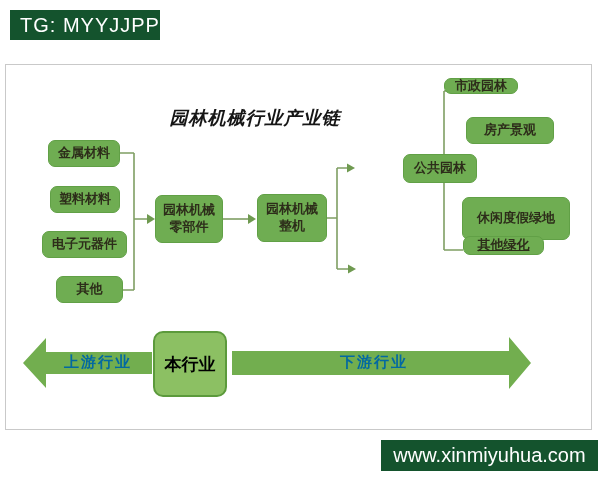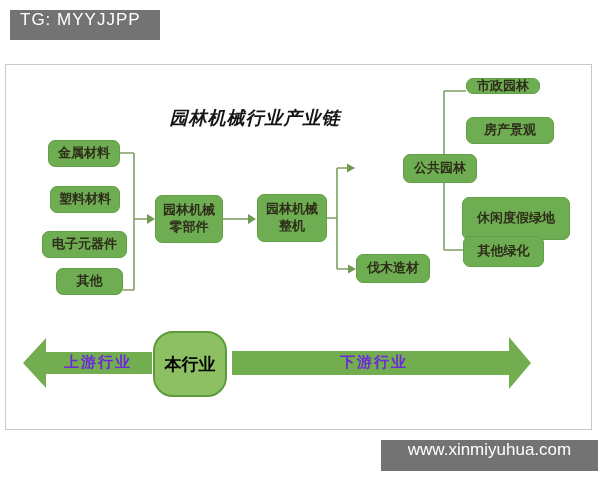--- a/index.html
+++ b/index.html
@@ -1,48 +1,48 @@
 <!DOCTYPE html>
 <html><head>
 <meta charset="utf-8">
 <style>
   html,body { margin:0; padding:0; }
   .screen {
     position:relative; width:600px; height:480px; background:#ffffff;
     font-family:"Liberation Sans","DejaVu Sans",sans-serif; overflow:hidden;
   }
   .badge {
-    position:absolute; background:#737373; color:#ffffff;
-    display:flex; align-items:flex-start; font-size:17px;
+    position:absolute; background:#14532d; color:#ffffff;
+    display:flex; align-items:center; font-size:20px;
   }
   .badge-tg { left:10px; top:10px; width:140px; height:30px; padding-left:10px; letter-spacing:1px; }
   .badge-site { left:381px; top:440px; width:217px; height:31px; justify-content:center; }
   .frame {
     position:absolute; left:5px; top:64px; width:585px; height:364px;
     border:1px solid #c9c9c9; background:#ffffff;
   }
   .title {
     position:absolute; left:130px; top:106px; width:250px; text-align:center;
     font-size:18px; font-weight:bold; color:#161616; letter-spacing:1px;font-style:italic;
   }
   .gbox {
     position:absolute; background:#6fad52; border:1px solid #61a046; border-radius:7px;
     color:#2d2d1a; font-size:13px; font-weight:bold;
     display:flex; align-items:center; justify-content:center; text-align:center;
     white-space:pre-line; line-height:1.3; box-sizing:border-box;
   }
   .connectors { position:absolute; left:0; top:0; pointer-events:none; }
   .current-box {
     position:absolute; left:153px; top:331px; width:74px; height:66px;
-    background:#8cc063; border:2px solid #5c9a3c; border-radius:20px;
+    background:#8cc063; border:2px solid #5c9a3c; border-radius:10px;
     display:flex; align-items:center; justify-content:center;
     font-size:17px; font-weight:bold; color:#000000; box-sizing:border-box;
   }
   .flow-label {
-    position:absolute; font-size:15px; font-weight:bold; color:#6d28d9;
+    position:absolute; font-size:15px; font-weight:bold; color:#0369a1;
     display:flex; align-items:center; justify-content:center; letter-spacing:2px;
   }
   .flow-label.up   { left:45px;  top:351px; width:106px; height:23px; }
   .flow-label.down { left:240px; top:350px; width:268px; height:25px; }
 </style>
 </head>
 <body>
 
 <div class="screen">
 
@@ -75,34 +75,33 @@
 
       <polygon points="23,363 46,338 46,352 152,352 152,374 46,374 46,388"></polygon>
 
       <polygon points="232,351 509,351 509,337 531,363 509,389 509,375 232,375"></polygon>
     </g>
   </svg>
 
   <div class="gbox" style="left:48px;top:140px;width:72px;height:27px;">金属材料</div>
   <div class="gbox" style="left:42px;top:231px;width:85px;height:27px;">电子元器件</div>
   <div class="gbox" style="left:50px;top:186px;width:70px;height:27px;">塑料材料</div>
-  <div class="gbox" style="left:56px;top:268px;width:67px;height:27px;text-align:right;">其他</div>
+  <div class="gbox" style="left:56px;top:276px;width:67px;height:27px;text-align:right;">其他</div>
 
   <div class="gbox" style="left:155px;top:195px;width:68px;height:48px;">园林机械
 零部件</div>
   <div class="gbox" style="left:257px;top:194px;width:70px;height:48px;">园林机械
 整机</div>
 
   <div class="gbox" style="left:355px;top:154px;width:74px;height:29px;margin-left:48px;">公共园林</div>
-  <div class="gbox" style="left:356px;top:254px;width:74px;height:29px;">伐木造材</div>
 
-  <div class="gbox" style="left:466px;top:78px;width:74px;height:16px;text-align:center;">市政园林</div>
+  <div class="gbox" style="left:444px;top:78px;width:74px;height:16px;text-align:center;">市政园林</div>
   <div class="gbox" style="left:466px;top:117px;width:88px;height:27px;">房产景观</div>
   <div class="gbox" style="left:462px;top:197px;width:108px;height:43px;">休闲度假绿地</div>
-  <div class="gbox" style="left:463px;top:236px;width:81px;height:31px;">其他绿化</div>
+  <div class="gbox" style="left:463px;top:236px;width:81px;height:19px;text-decoration:underline;">其他绿化</div>
 
   <div class="flow-label up">上游行业</div>
   <div class="current-box">本行业</div>
   <div class="flow-label down">下游行业</div>
 
   <div class="badge badge-site">
     <span>www.xinmiyuhua.com</span>
   </div>
 
 </div>

